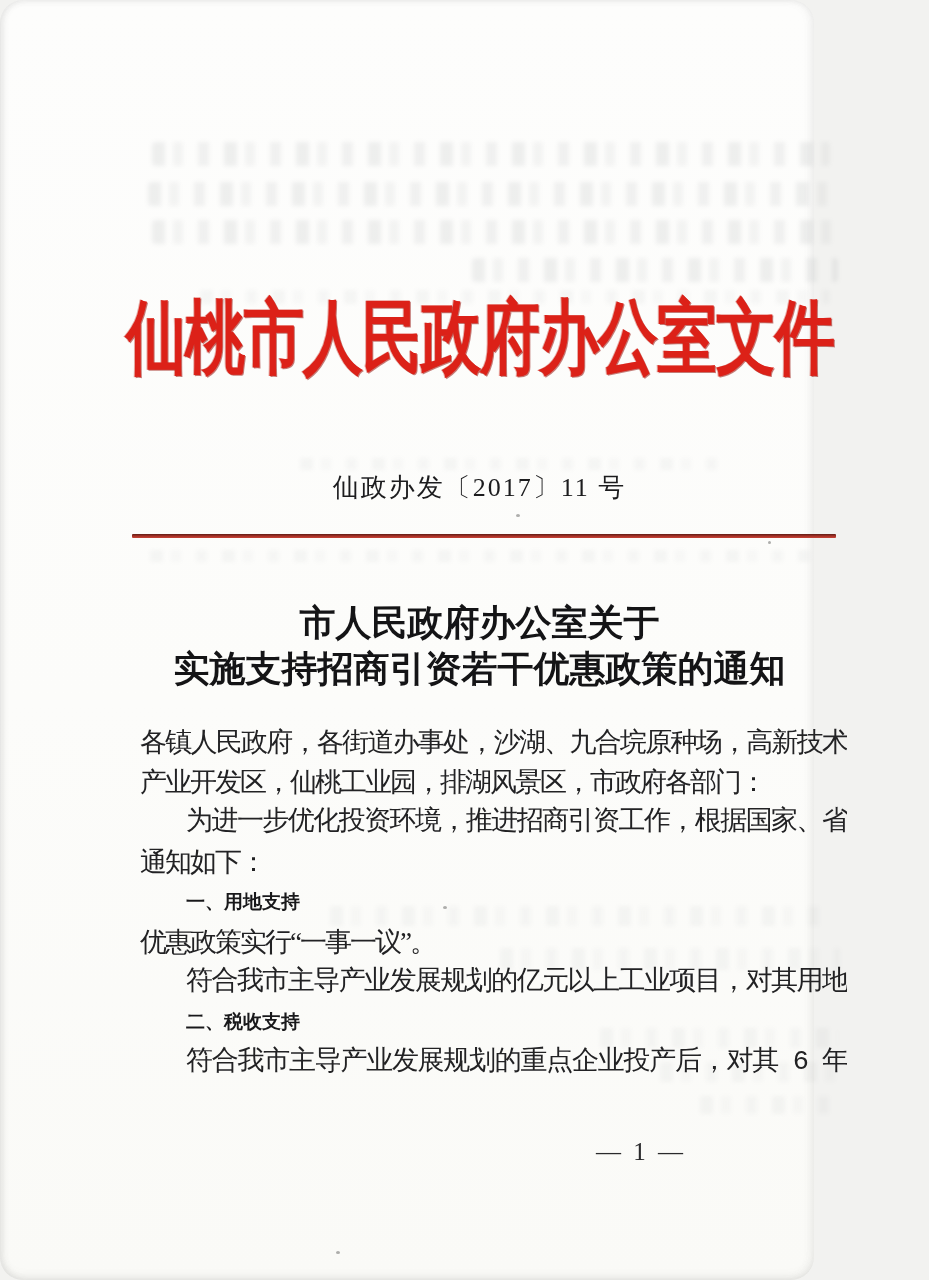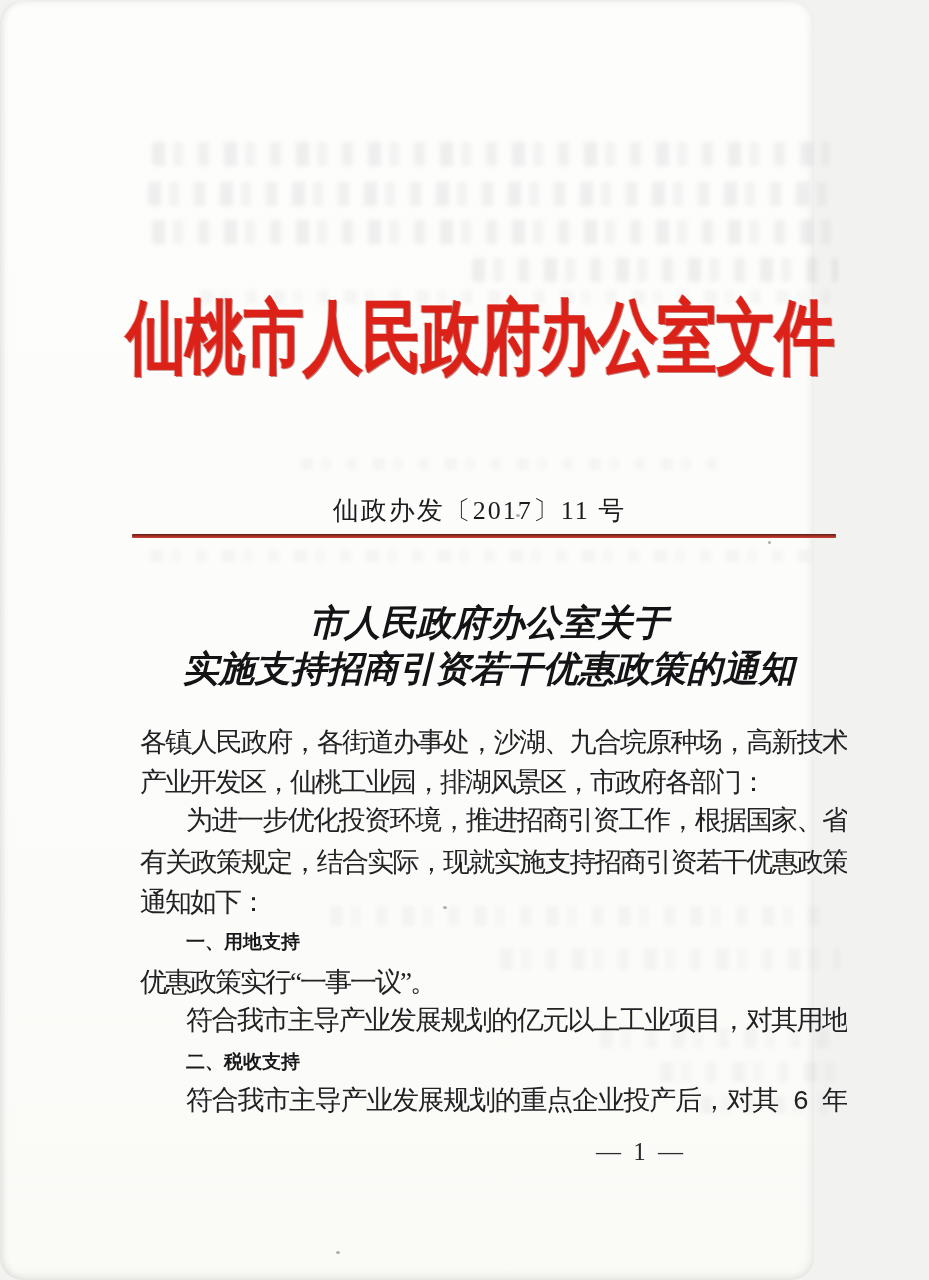--- a/index.html
+++ b/index.html
@@ -28,37 +28,36 @@
     text-align:center;
     font-size:60px;line-height:62px;font-weight:700;
     letter-spacing:-1px;
     color:var(--letterhead_red);
     transform:scaleY(1.35);transform-origin:center top;
     text-shadow:1px 1px 0 rgba(150,15,8,.55), -1px 0 0 rgba(190,25,12,.35);
     white-space:nowrap;
   }
   
   .doc-number{
-    position:absolute;top:495px;left:126px;width:707px;
+    position:absolute;top:472px;left:126px;width:707px;
     text-align:center;font-size:26px;line-height:32px;
     letter-spacing:2px;color:#1c1c1e;
   }
   
   .divider{
     position:absolute;top:534px;left:132px;width:704px;height:4px;
     background:linear-gradient(to bottom,#5f1d15 0%,var(--divider_red) 55%,#c64437 100%);
     border-radius:1px;
   }
   
   .doc-title{
-    position:absolute;top:600px;left:120px;width:737px;
+    position:absolute;top:600px;left:111px;width:737px;
     text-align:center;color:#141416;
     font-size:36px;line-height:46px;font-weight:700;
     letter-spacing:0px;
-    font-style:italic;
   }
   
   .body-text{
     position:absolute;top:722px;left:140px;width:707px;
   }
   .line{
     margin:0;height:40px;line-height:40px;
     font-size:27px;letter-spacing:-2px;
     color:var(--ink);
     font-family:"Liberation Serif","DejaVu Serif",serif;
@@ -118,21 +117,20 @@
   <div class="ghost faint" style="top:906px;left:330px;width:500px;height:20px;"></div>
   <div class="ghost faint" style="top:948px;left:500px;width:340px;height:22px;"></div>
   <div class="ghost faint" style="top:1028px;left:600px;width:238px;height:20px;"></div>
   <div class="ghost faint" style="top:1062px;left:660px;width:178px;height:20px;"></div>
   <div class="ghost faint" style="top:1096px;left:700px;width:138px;height:18px;"></div>
 
   <div class="body-text">
     <p class="line fill">各镇人民政府，各街道办事处，沙湖、九合垸原种场，高新技术</p>
     <p class="line">产业开发区，仙桃工业园，排湖风景区，市政府各部门：</p>
     <p class="line fill indent">为进一步优化投资环境，推进招商引资工作，根据国家、省</p>
-    <p class="line fill">有关政策规定，结合实际，现就实施支持招商引资若干优惠政策</p>
     <p class="line">通知如下：</p>
     <p class="line heading indent">一、用地支持</p>
     <p class="line">优惠政策实行“一事一议”。</p>
     <p class="line fill indent">符合我市主导产业发展规划的亿元以上工业项目，对其用地</p>
     <p class="line heading indent">二、税收支持</p>
     <p class="line fill indent">符合我市主导产业发展规划的重点企业投产后，对其 6 年内</p>
   </div>
 
   <div class="page-number">— 1 —</div>
 

